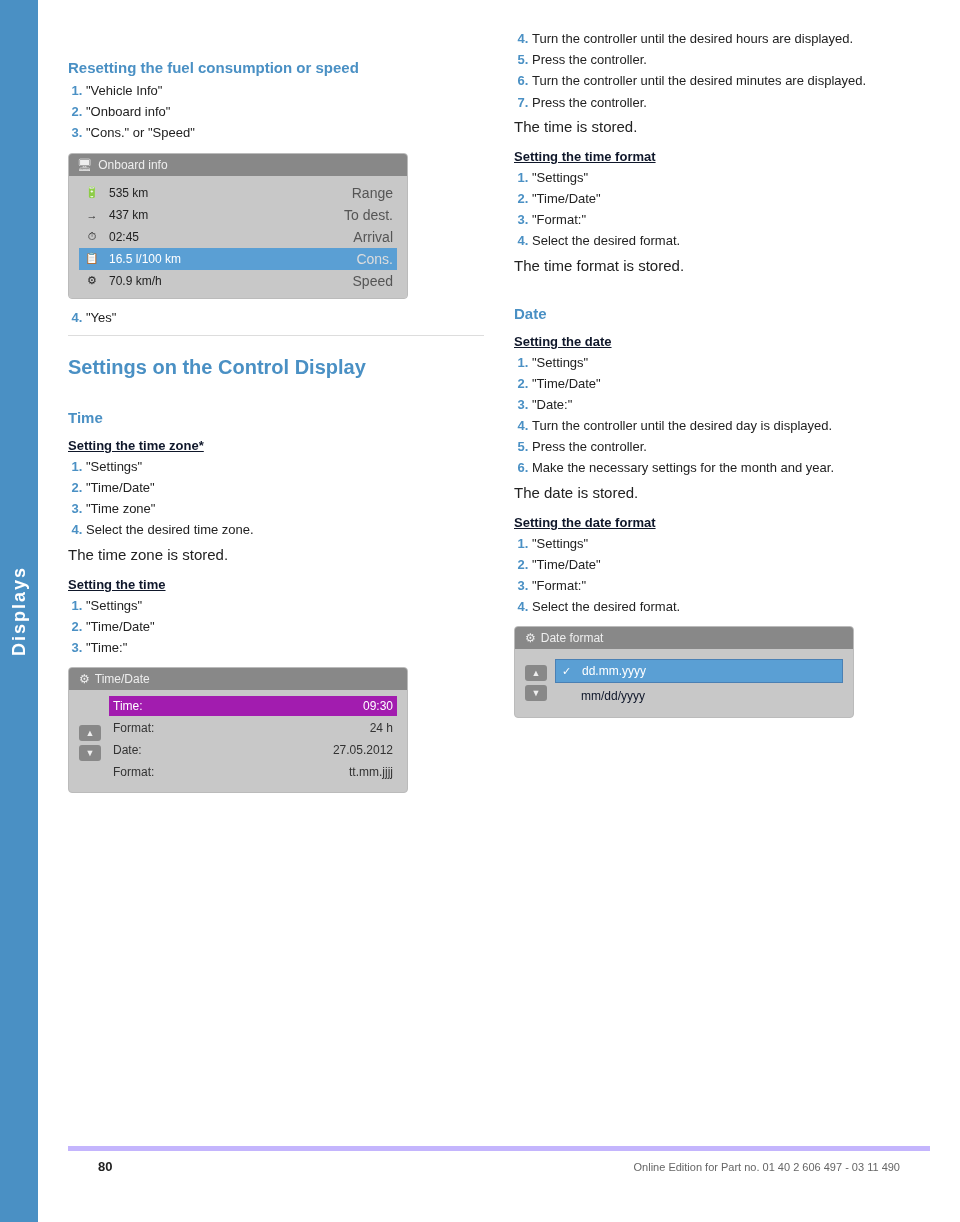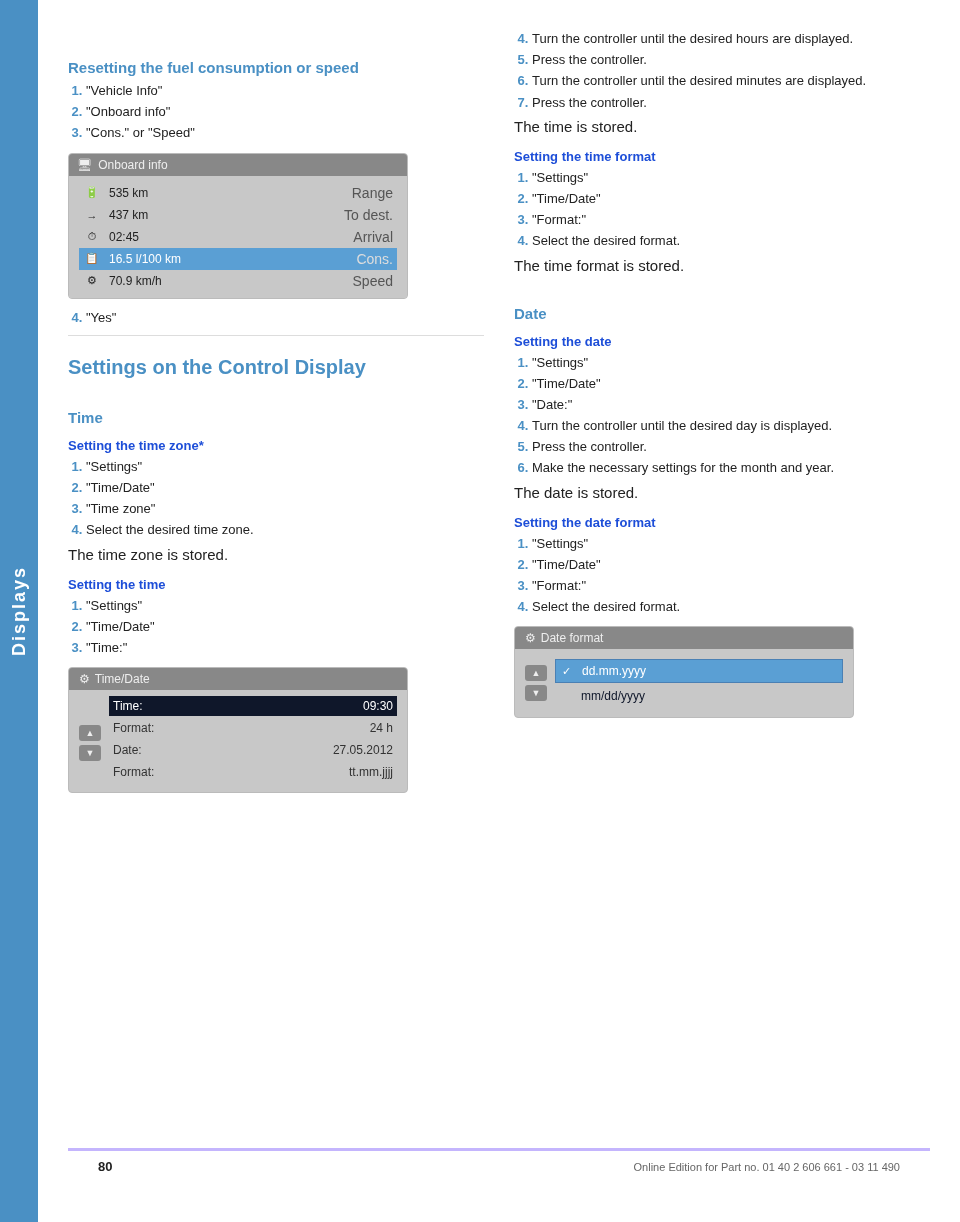--- a/index.html
+++ b/index.html
@@ -51,25 +51,26 @@
     }
     
     .section-heading {
       color: #4a90c4;
       font-size: 15px;
       font-weight: bold;
       margin-bottom: 6px;
       margin-top: 29px;
     }
     .subsection-heading {
-      color: #1d4ed8;
+      color: #0f172a;
       font-size: 13px;
       font-weight: bold;
       margin-bottom: 5px;
       margin-top: 12px;
+      text-decoration: underline;
     }
     .main-heading {
       color: #4a90c4;
       font-size: 20px;
       font-weight: bold;
       margin-bottom: 10px;
       margin-top: 18px;
       line-height: 1.3;
     }
     
@@ -194,21 +195,21 @@
       flex: 1;
     }
     .td-row {
       display: flex;
       align-items: center;
       padding: 3px 4px;
       font-size: 12px;
       margin: 2px 0;
     }
     .td-row.sel {
-      background: #0f172a;
+      background: #a21caf;
     }
     .td-row .td-label {
       flex: 1;
       color: #333;
     }
     .td-row.sel .td-label {
       color: #fff;
     }
     .td-row .td-value {
       color: #333;
@@ -281,21 +282,21 @@
       color: #fff;
     }
     .df-row .df-label {
       color: #0f172a;
     }
     .df-row.sel .df-label {
       color: #fff;
     }
     
     .footer {
-      border-top: 3px solid #c4b5fd;
+      border-top: 5px solid #c4b5fd;
       padding: 8px 30px;
       display: flex;
       justify-content: space-between;
       align-items: center;
       font-size: 11px;
       color: #666;
     }
     .page-num {
       font-size: 13px;
       font-weight: bold;
@@ -500,16 +501,16 @@
                 </div>
               </div>
             </div>
           </div>
         </div>
       </div>
     </div>
 
     <div class="footer">
       <span class="page-num">80</span>
-      <span>Online Edition for Part no. 01 40 2 606 661 - 03 11 490</span>
+      <span>Online Edition for Part no. 01 40 2 606 497 - 03 11 490</span>
     </div>
   </div>
 </div>
 
 </body></html>

